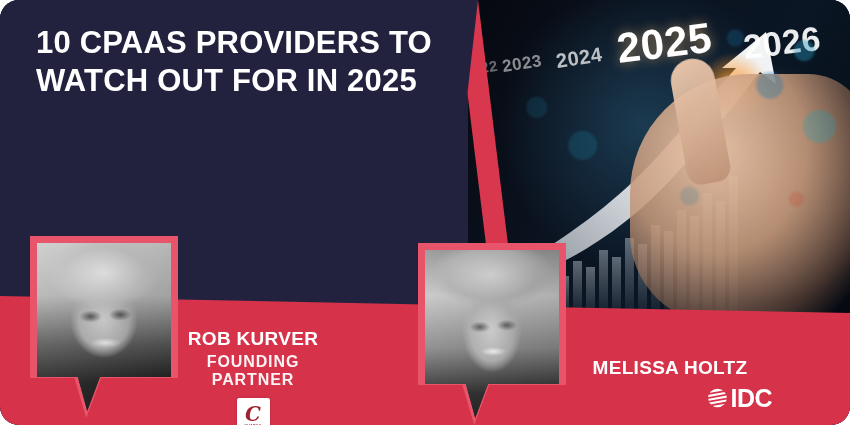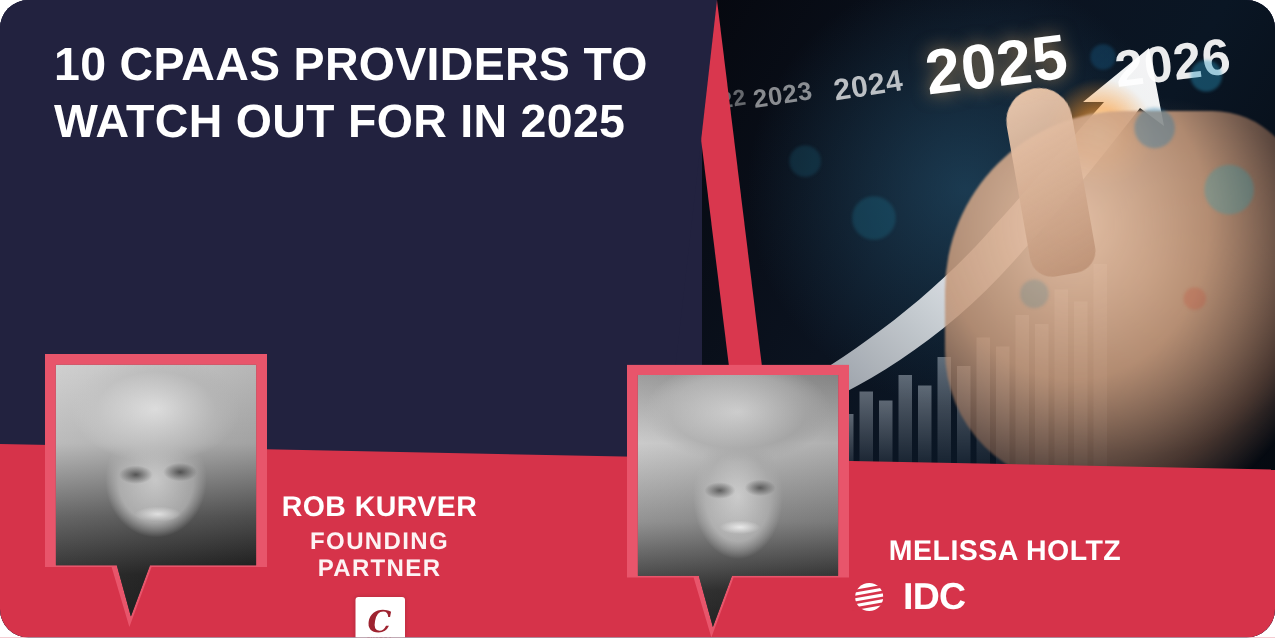--- a/index.html
+++ b/index.html
@@ -292,22 +292,22 @@
     font-weight:700;
     margin-top:1px;
     white-space:nowrap;
   }
 
   
   .idc-logo{
     margin-top:8px;
     display:flex;
     align-items:center;
-    justify-content:flex-start;
-    gap:12px;
+    justify-content:flex-end;
+    gap:2px;
   }
   .idc-globe{
     width:22px; height:22px;
     display:block;
   }
   .idc-word{
     font-size:25px;
     font-weight:800;
     color:#ffffff;
     letter-spacing:-0.5px;

